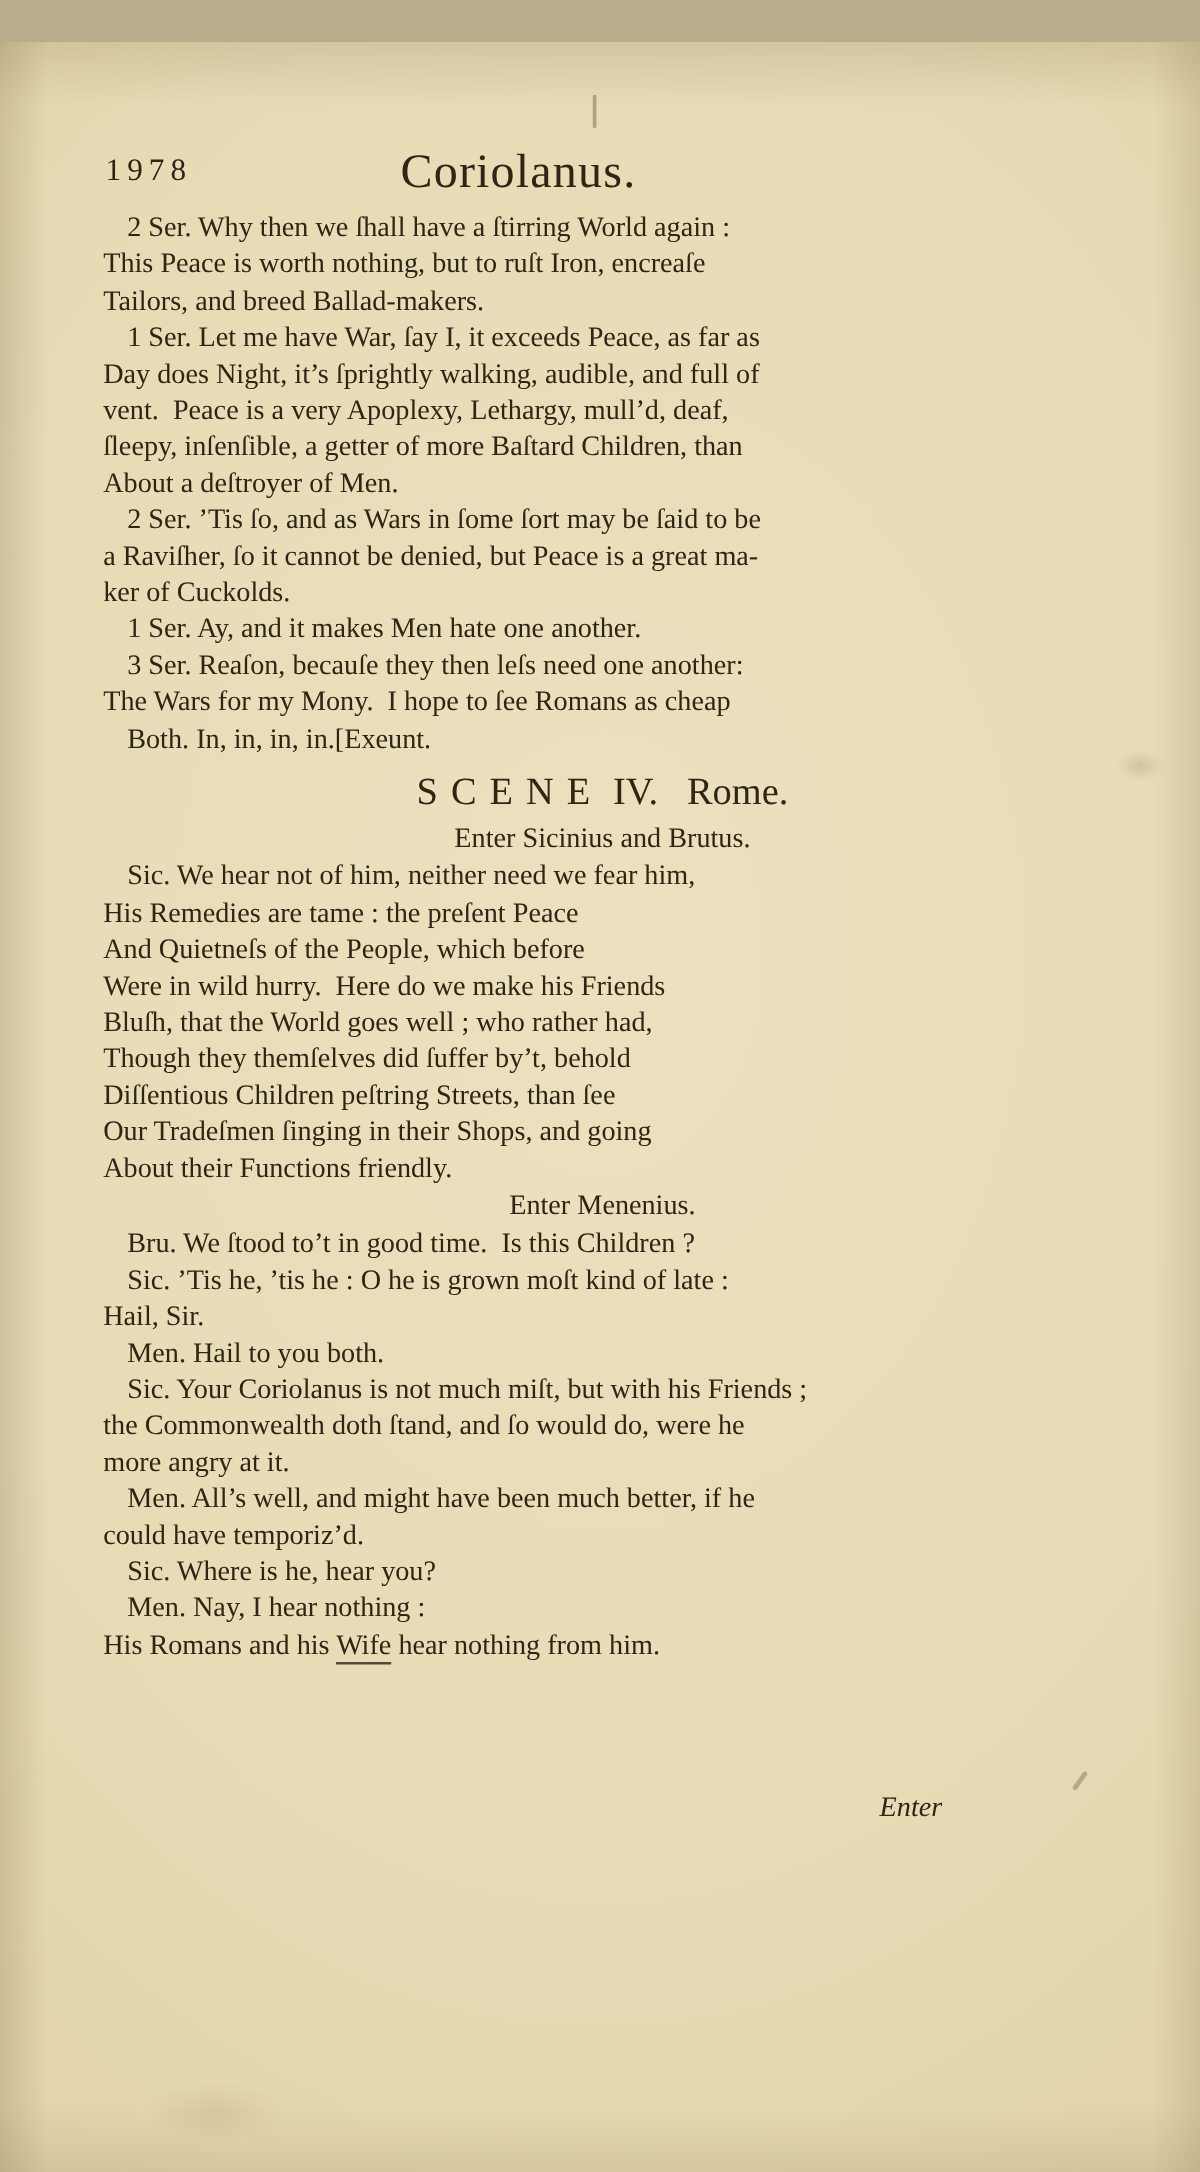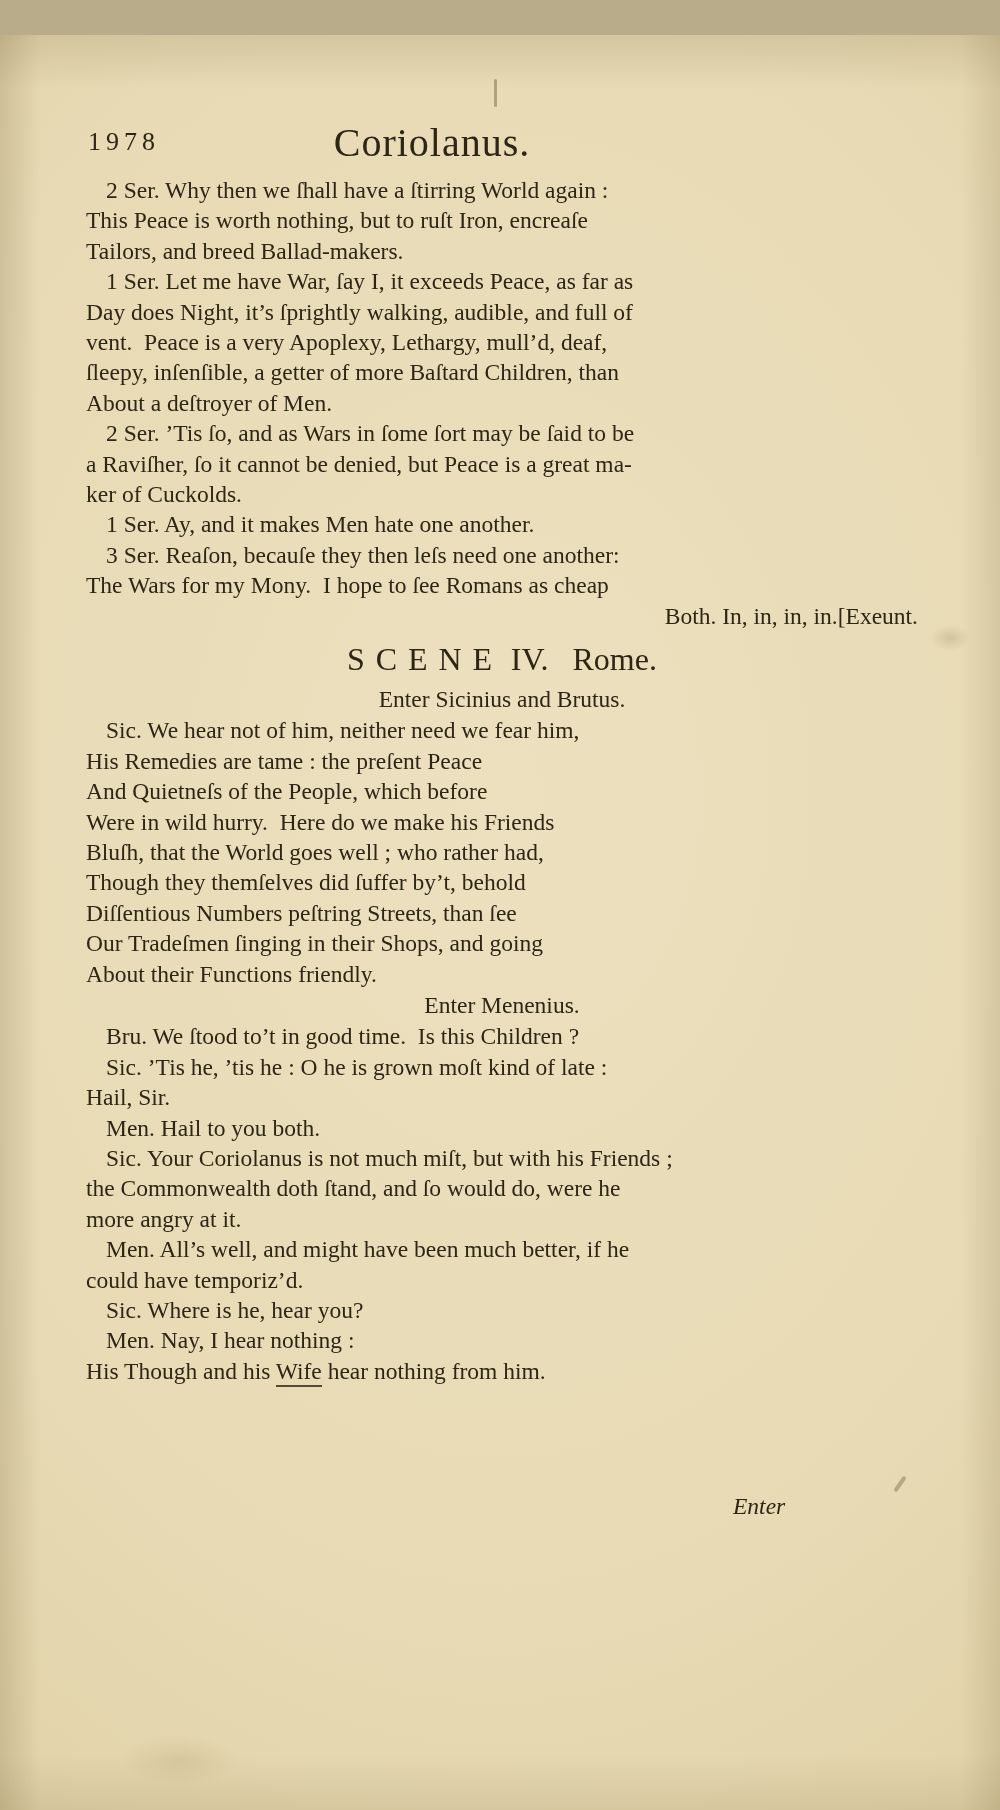--- a/index.html
+++ b/index.html
@@ -21,21 +21,21 @@
   .text-block{
     position:absolute;left:86px;top:140px;width:832px;
     font-size:23.5px;line-height:30.4px;
   }
   .line{white-space:pre-wrap;}
   .line.indent{padding-left:20px;}
   .it{}
   .scene{text-align:center;font-size:32px;line-height:1.15;padding:10px 0 5px;}
   .scene .spaced{letter-spacing:.34em;}
   .stage{text-align:center;padding:1px 0;}
-  .has-right{display:flex;justify-content:flex-end;}
+  .has-right{display:flex;justify-content:flex-start;}
   .mark-under{border-bottom:2px solid rgba(46,38,21,.8);padding-bottom:1px;}
   .catchword{position:absolute;left:733px;top:1458px;font-size:23.5px;font-style:italic;}
   .age-spot{position:absolute;border-radius:50%;pointer-events:none;}
   .spot-a{left:494px;top:44px;width:3px;height:28px;border-radius:2px;background:rgba(70,58,30,.35);}
   .spot-b{left:930px;top:590px;width:40px;height:26px;background:radial-gradient(closest-side,rgba(120,100,55,.20),rgba(120,100,55,0));}
   .spot-c{left:120px;top:1700px;width:120px;height:50px;background:radial-gradient(closest-side,rgba(120,100,55,.12),rgba(120,100,55,0));}
   .spot-d{left:898px;top:1440px;width:4px;height:18px;border-radius:2px;transform:rotate(35deg);background:rgba(70,58,30,.3);}
 </style>
 </head>
 <body>
@@ -64,36 +64,36 @@
       <div class="line"><span><span>The Wars for my Mony.  I hope to ſee </span><span class="it">Romans</span><span> as cheap</span></span></div>
       <div class="line indent has-right"><span><span class="it">Both.</span><span> In, in, in, in.</span></span><span><span>[</span><span class="it">Exeunt.</span></span></div>
       <div class="line scene"><span><span class="spaced">SCENE</span><span> IV.   Rome.</span></span></div>
       <div class="line stage"><span><span class="it">Enter </span><span>Sicinius</span><span class="it"> and </span><span>Brutus.</span></span></div>
       <div class="line indent"><span><span class="it">Sic.</span><span> We hear not of him, neither need we fear him,</span></span></div>
       <div class="line"><span><span>His Remedies are tame : the preſent Peace</span></span></div>
       <div class="line"><span><span>And Quietneſs of the People, which before</span></span></div>
       <div class="line"><span><span>Were in wild hurry.  Here do we make his Friends</span></span></div>
       <div class="line"><span><span>Bluſh, that the World goes well ; who rather had,</span></span></div>
       <div class="line"><span><span>Though they themſelves did ſuffer by’t, behold</span></span></div>
-      <div class="line"><span><span>Diſſentious Numbers peſtring Streets, than ſee</span></span></div>
+      <div class="line"><span><span>Diſſentious Children peſtring Streets, than ſee</span></span></div>
       <div class="line"><span><span>Our Tradeſmen ſinging in their Shops, and going</span></span></div>
       <div class="line"><span><span>About their Functions friendly.</span></span></div>
       <div class="line stage"><span><span class="it">Enter </span><span>Menenius.</span></span></div>
       <div class="line indent"><span><span class="it">Bru.</span><span> We ſtood to’t in good time.  Is this </span><span class="it">Children ?</span></span></div>
       <div class="line indent"><span><span class="it">Sic.</span><span> ’Tis he, ’tis he : O he is grown moſt kind of late :</span></span></div>
       <div class="line"><span><span>Hail, Sir.</span></span></div>
       <div class="line indent"><span><span class="it">Men.</span><span> Hail to you both.</span></span></div>
       <div class="line indent"><span><span class="it">Sic.</span><span> Your </span><span class="it">Coriolanus</span><span> is not much miſt, but with his Friends ;</span></span></div>
       <div class="line"><span><span>the Commonwealth doth ſtand, and ſo would do, were he</span></span></div>
       <div class="line"><span><span>more angry at it.</span></span></div>
       <div class="line indent"><span><span class="it">Men.</span><span> All’s well, and might have been much better, if he</span></span></div>
       <div class="line"><span><span>could have temporiz’d.</span></span></div>
       <div class="line indent"><span><span class="it">Sic.</span><span> Where is he, hear you?</span></span></div>
       <div class="line indent"><span><span class="it">Men.</span><span> Nay, I hear nothing :</span></span></div>
-      <div class="line"><span><span>His Though and his </span><span class="mark-under">Wife</span><span> hear nothing from him.</span></span></div>
+      <div class="line"><span><span>His Romans and his </span><span class="mark-under">Wife</span><span> hear nothing from him.</span></span></div>
     </div>
 
   <div class="catchword">Enter</div>
 
   <div class="age-spot spot-a"></div>
   <div class="age-spot spot-b"></div>
   <div class="age-spot spot-c"></div>
   <div class="age-spot spot-d"></div>
 
 </div>

